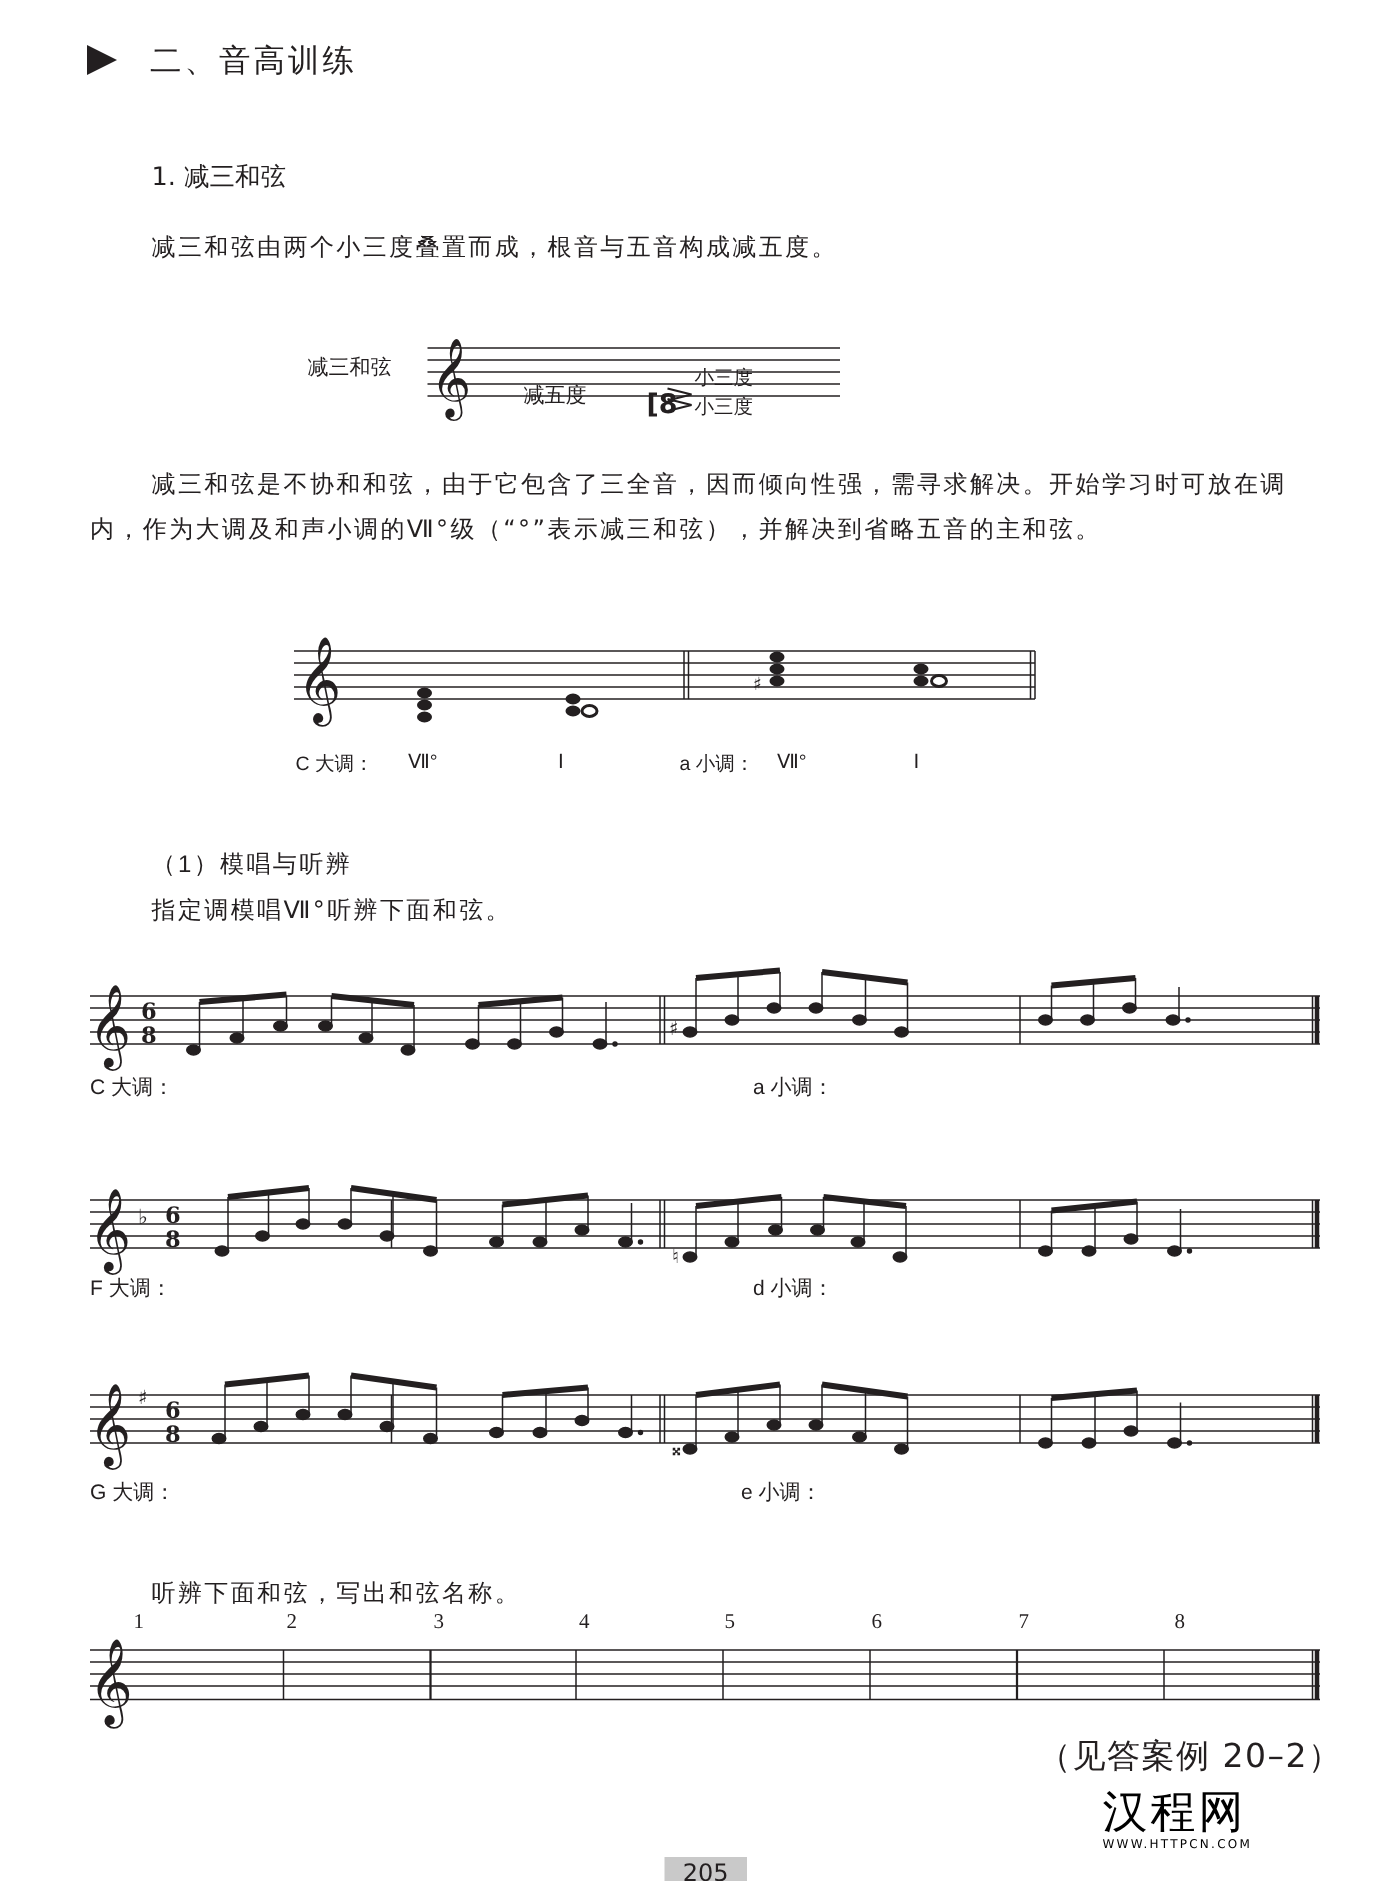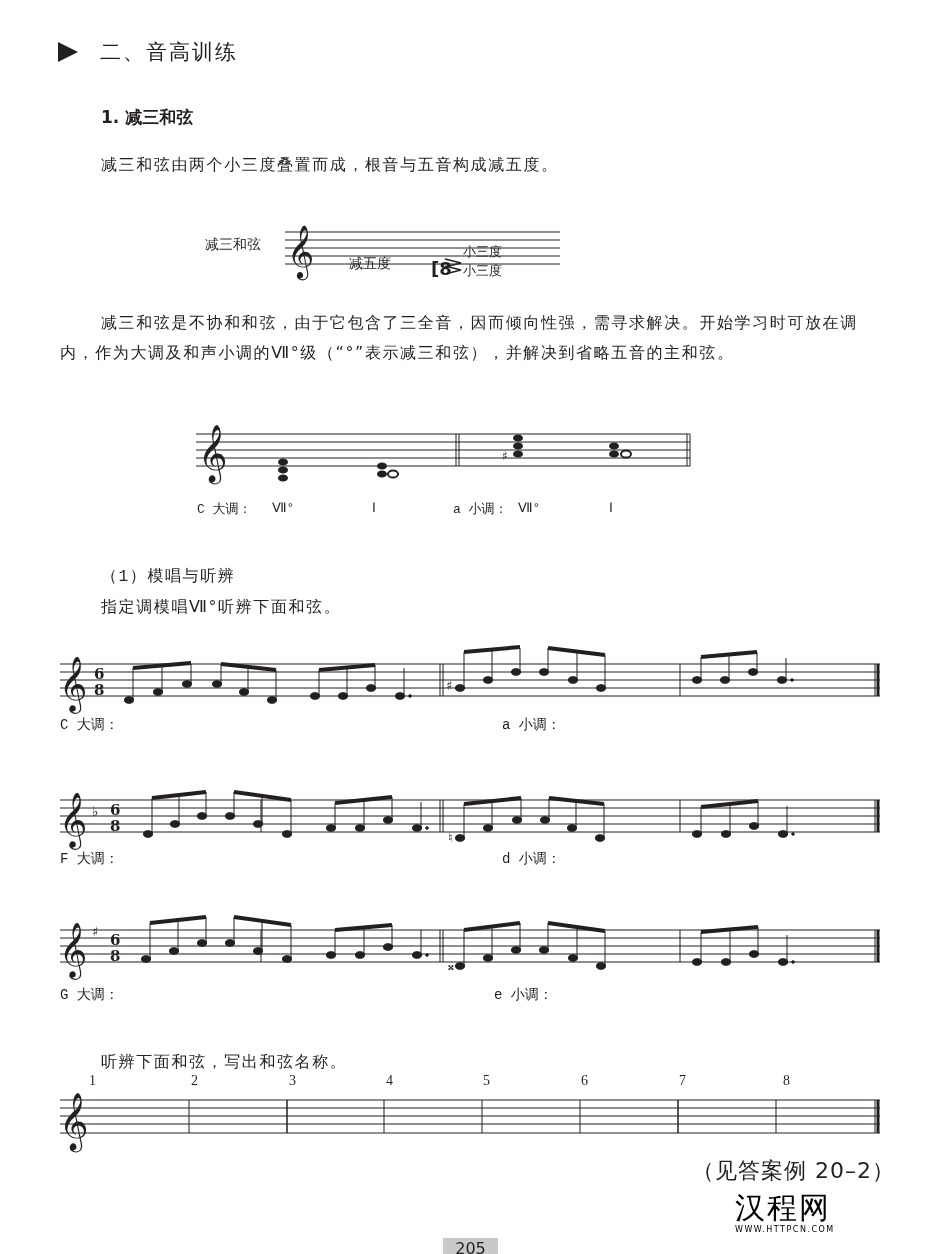--- a/index.html
+++ b/index.html
@@ -1,27 +1,27 @@
 <!DOCTYPE html>
 <html><head>
 <meta charset="utf-8">
 <style>
   html, body { margin: 0; padding: 0; background: #ffffff; }
   body { width: 931px; height: 1254px; position: relative; overflow: hidden;
          font-family: "DejaVu Sans", "Liberation Sans", sans-serif; color: #231f20; }
   .abs { position: absolute; }
-  .section-head { left: 58px; top: 26px; font-size: 21px; letter-spacing: 2px; display: flex; align-items: center; margin-top: 12px; }
+  .section-head { left: 58px; top: 26px; font-size: 21px; letter-spacing: 2px; display: flex; align-items: center; }
   .section-head .tri { width: 0; height: 0; border-top: 10px solid transparent; border-bottom: 10px solid transparent;
                        border-left: 20px solid #231f20; margin-right: 22px; }
-  .subhead { left: 101px; top: 106px; font-size: 17px; font-weight: bold; }
+  .subhead { left: 101px; top: 106px; font-size: 17px; }
   .para { font-size: 16px; line-height: 30px; letter-spacing: 1.6px; }
   .p1 { left: 101px; top: 150px; }
   .p2 { left: 60px; top: 308px; width: 830px; text-indent: 41px; }
   .label { font-size: 14px; }
-  .serif { font-family: Liberation Mono, monospace; }
+  .serif { font-family: Liberation Sans, sans-serif; }
   svg { position: absolute; overflow: visible; }
   .caption-row span { position: absolute; font-size: 13px; }
   .answer { left: 692px; top: 1156px; font-size: 22px; letter-spacing: 1px; }
   .watermark { left: 735px; top: 1188px; color: #000000; font-size: 30px; letter-spacing: 2px; }
   .watermark small { display: block; font-size: 8px; letter-spacing: 1.5px; margin-top: -4px; text-align: center; }
   .page-num { left: 443px; top: 1238px; width: 55px; height: 20px; background: #c9c9c9; text-align: center;
               font-size: 16px; line-height: 22px; overflow: hidden; }
 </style>
 </head>
 <body>

